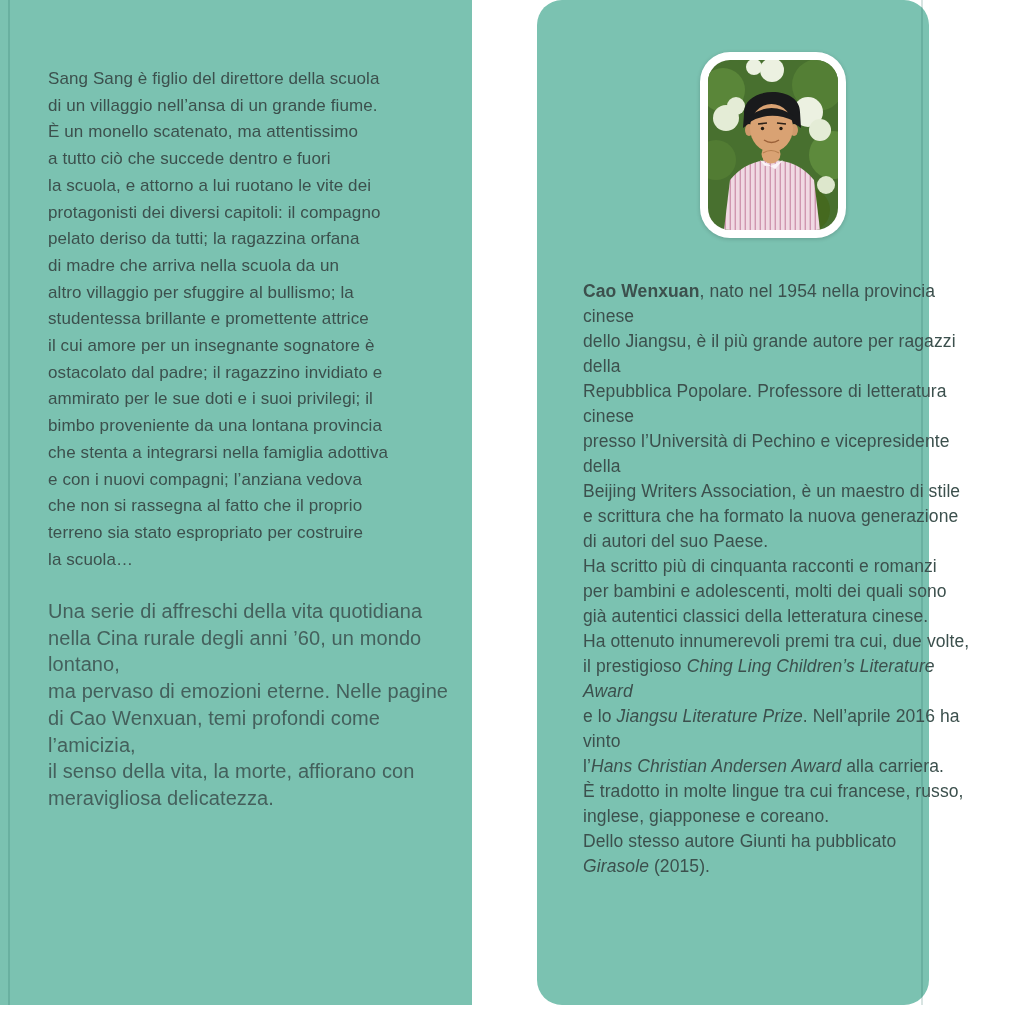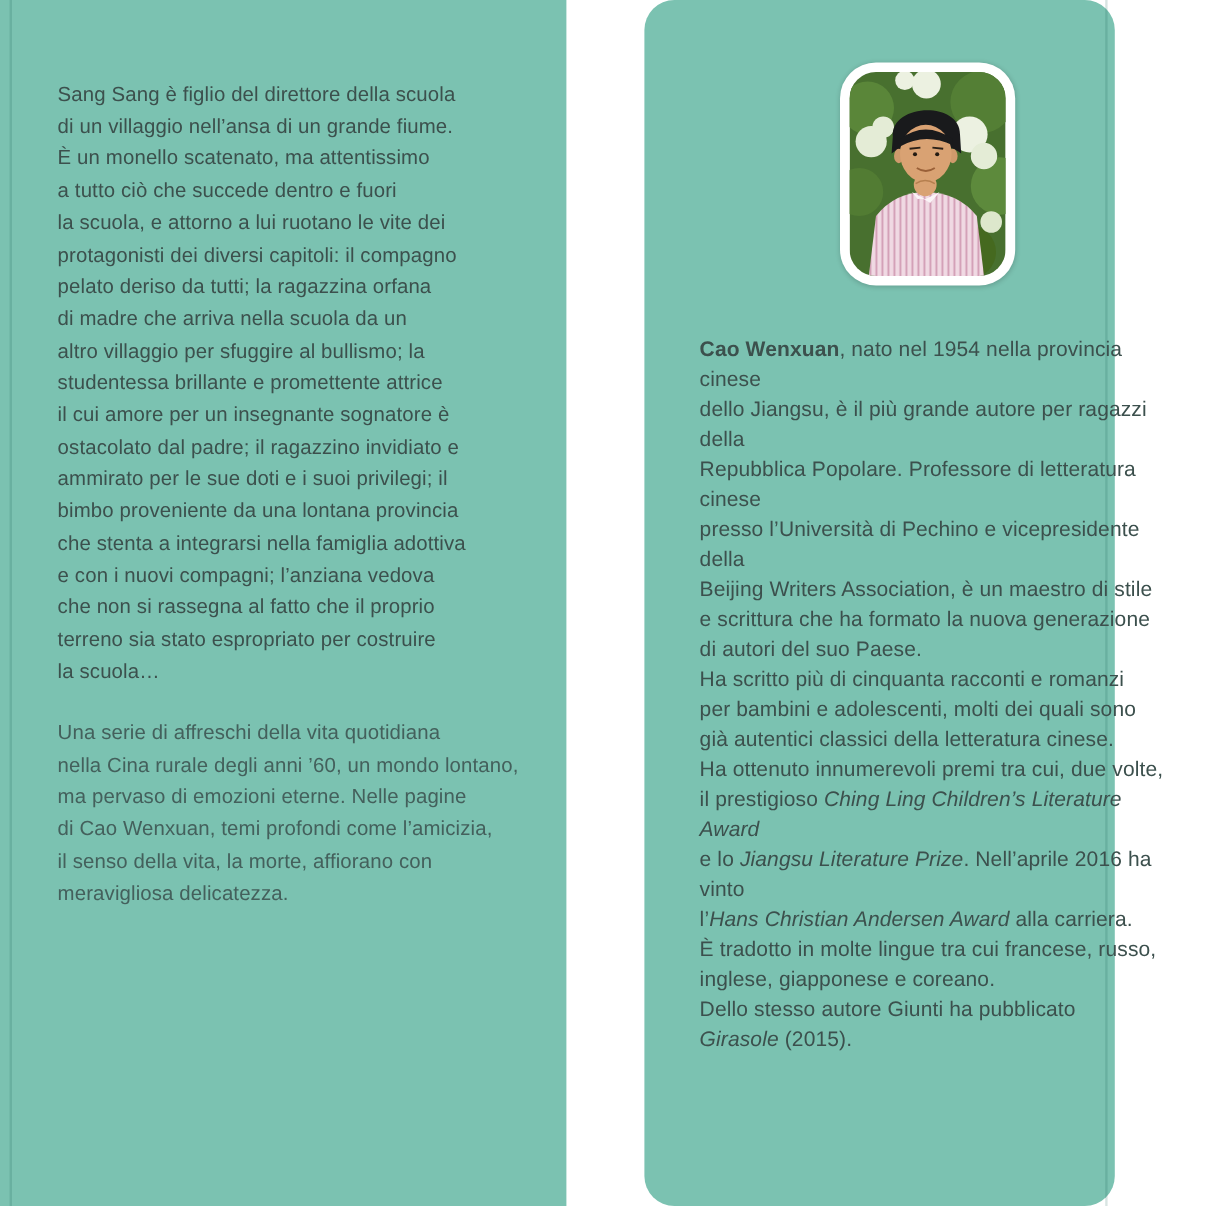--- a/index.html
+++ b/index.html
@@ -21,21 +21,21 @@
   }
   .fold-left  { left: 8px; }
   .fold-right { right: 6px; }
   .textblock {
     position: absolute;
     white-space: pre-line;
     color: #3c504d;
     letter-spacing: 0.1px;
   }
   .synopsis { left: 48px; top: 66px;  font-size: 17px; line-height: 26.7px; }
-  .review   { left: 48px; top: 598px; font-size: 17px;   line-height: 26.7px; color: #44605c; }
+  .review   { left: 48px; top: 598px; font-size: 20px;   line-height: 26.7px; color: #44605c; }
   .bio      { left: 46px; top: 279px; font-size: 17.5px; line-height: 25px;   width: 400px; }
   .credits  { left: 46px; top: 928px; font-size: 13.5px; line-height: 24.5px; color: #56756f; }
   .photo-frame {
     position: absolute; left: 163px; top: 52px;
     width: 146px; height: 186px;
     box-sizing: border-box; padding: 8px;
     background: #ffffff; border-radius: 30px;
     box-shadow: 0 1px 4px rgba(0,0,0,0.18);
   }
   .photo {

